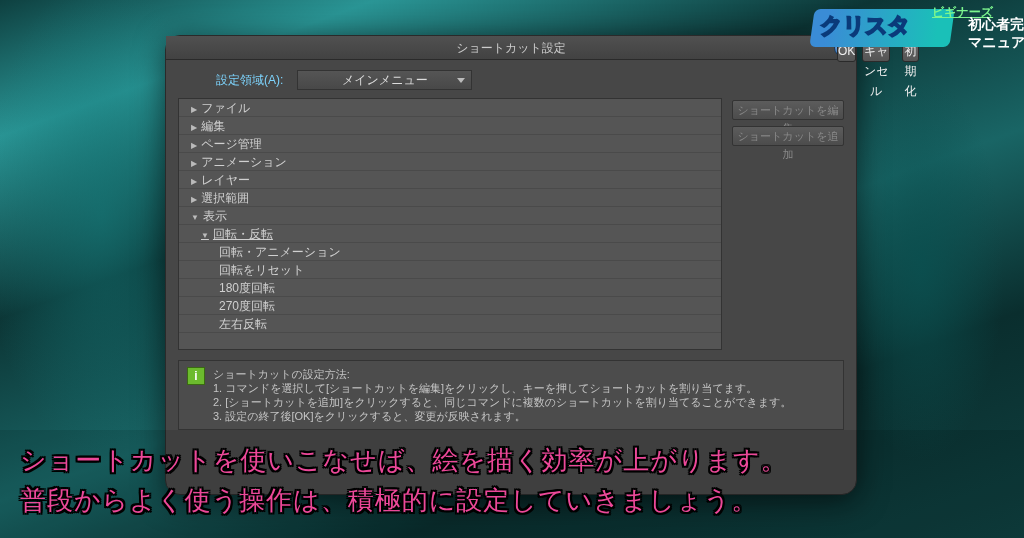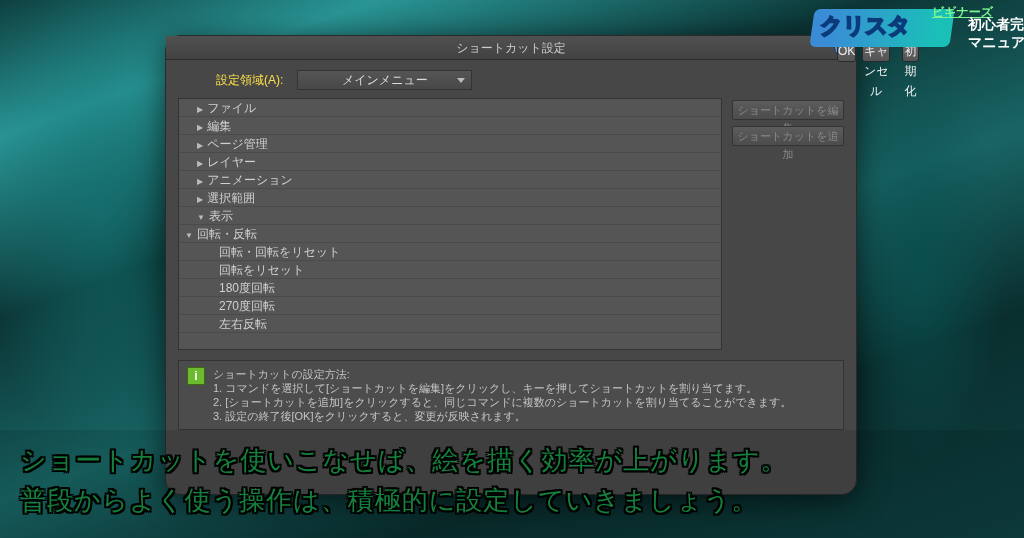--- a/index.html
+++ b/index.html
@@ -80,21 +80,21 @@
   color: #fff; font-weight: bold;
   font-size: 11px; line-height: 16px;
   text-align: center;
   cursor: default;
 }
 .toprow {
   display: flex; align-items: center;
   padding: 10px 14px 8px 50px;
   gap: 14px;
 }
-.label { color: #fde047; font-size: 12px; }
+.label { color: #7dd3fc; font-size: 12px; }
 .dropdown {
   width: 175px; height: 20px;
   background: linear-gradient(#555,#484848);
   border: 1px solid #333;
   display: flex; align-items: center; justify-content: center;
   font-size: 12px; color: #ddd;
   position: relative;
 }
 .dropdown .arrow {
   position: absolute; right: 6px; top: 7px;
@@ -115,28 +115,28 @@
   border: 1px solid #333;
   overflow-y: auto;
   overflow-x: hidden;
 }
 .tree::-webkit-scrollbar { width: 15px; }
 .tree::-webkit-scrollbar-track { background: #4a4a4a; }
 .tree::-webkit-scrollbar-thumb { background: #707070; border: 1px solid #3a3a3a; }
 .treerow {
   height: 18px; line-height: 18px;
   border-bottom: 1px solid #4a4a4a;
-  padding-left: 18px;
+  padding-left: 12px;
   font-size: 12px;
   color: #d0d0d0;
   white-space: nowrap;
 }
 .lvl1::before { content: "▶"; font-size: 8px; color: #bbb; margin-right: 4px; }
 .lvl1.open::before { content: "▼"; }
-.lvl2 { padding-left: 6px; }
+.lvl2 { padding-left: 22px; text-decoration: underline; }
 .lvl2::before { content: "▼"; font-size: 8px; color: #bbb; margin-right: 4px; }
 .lvl3 { padding-left: 40px; }
 .sidebtns {
   width: 112px;
   display: flex; flex-direction: column; gap: 6px; padding-top: 2px;
 }
 .btn {
   height: 20px;
   background: linear-gradient(#5c5c5c,#4c4c4c);
   border: 1px solid #333;
@@ -182,21 +182,21 @@
   font-size: 12px;
   flex-shrink: 0;
 }
 .subtitle {
   position: absolute;
   left: 0; bottom: 0;
   width: 1024px;
   padding: 10px 20px 18px 20px;
   font-size: 26px;
   line-height: 40px;
-  color: #15803d;
+  color: #ec4899;
   text-shadow:
     -2px -2px 0 #000, 2px -2px 0 #000, -2px 2px 0 #000, 2px 2px 0 #000,
     -2px 0 0 #000, 2px 0 0 #000, 0 -2px 0 #000, 0 2px 0 #000;
   background: rgba(0,0,0,0.1);
   letter-spacing: 1px;
   z-index: 10;
 }
 </style>
 </head>
 <body>
@@ -227,26 +227,26 @@
       <span>メインメニュー</span>
       <span class="arrow"></span>
     </div>
   </div>
 
   <div class="mainarea">
     <div class="tree">
       <div class="treerow lvl1">ファイル</div>
       <div class="treerow lvl1">編集</div>
       <div class="treerow lvl1">ページ管理</div>
+      <div class="treerow lvl1">アニメーション</div>
       <div class="treerow lvl1">レイヤー</div>
-      <div class="treerow lvl1">アニメーション</div>
       <div class="treerow lvl1">選択範囲</div>
       <div class="treerow lvl1 open">表示</div>
       <div class="treerow lvl2">回転・反転</div>
-      <div class="treerow lvl3">回転・回転をリセット</div>
+      <div class="treerow lvl3">回転・アニメーション</div>
       <div class="treerow lvl3">回転をリセット</div>
       <div class="treerow lvl3">180度回転</div>
       <div class="treerow lvl3">270度回転</div>
       <div class="treerow lvl3">左右反転</div>
     </div>
     <div class="sidebtns">
       <div class="btn">ショートカットを編集</div>
       <div class="btn">ショートカットを追加</div>
     </div>
   </div>

